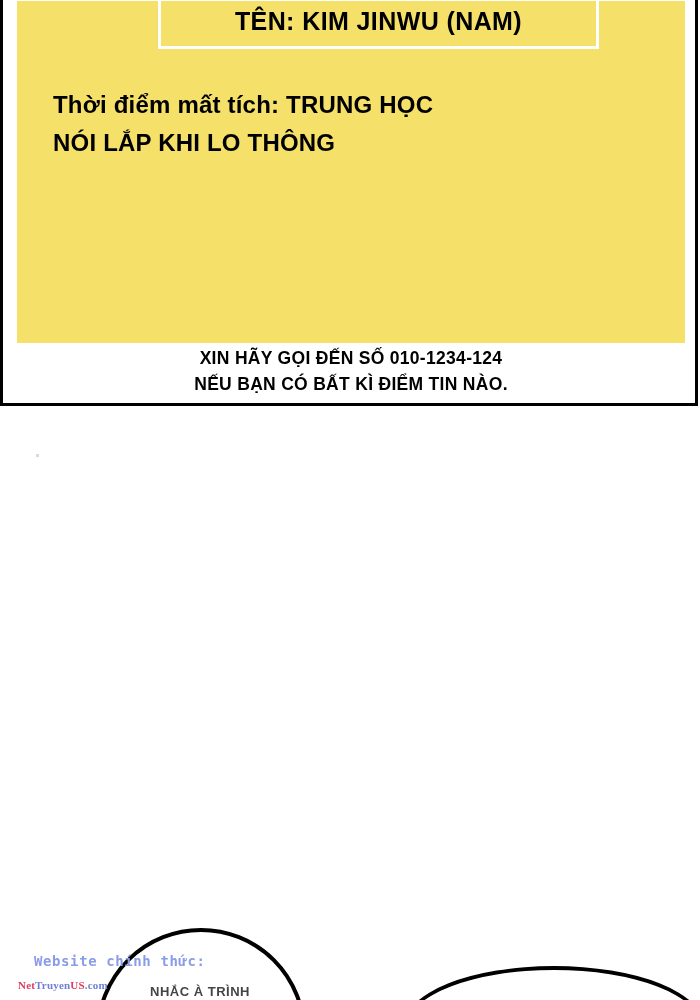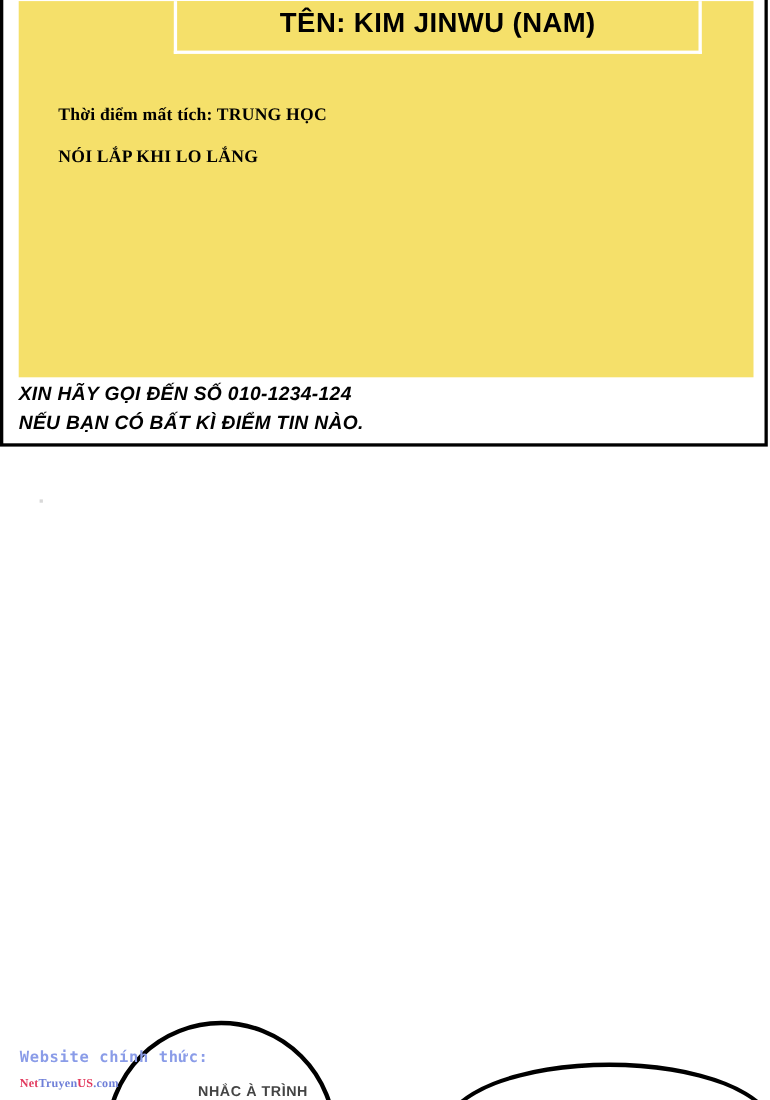--- a/index.html
+++ b/index.html
@@ -34,21 +34,21 @@
     width: 668px;
     height: 342px;
     background: #f5e06a;
     box-sizing: border-box;
   }
 
   .name-box {
     position: absolute;
     left: 141px;
     top: 0px;
-    width: 480px;
+    width: 441px;
     height: 48px;
     box-sizing: border-box;
     border: 3px solid #ffffff;
     border-top: none;
     background: #f5e06a;
     display: flex;
     align-items: center;
     justify-content: center;
   }
   .name-text {
@@ -61,35 +61,34 @@
     margin-top: -4px;
   }
 
   .details {
     position: absolute;
     left: 36px;
     top: 85px;
     width: 620px;
   }
   .details .line {
-    font-size: 16px;
+    font-size: 24px;
     font-weight: bold;
     color: #000000;
     line-height: 38px;
     white-space: nowrap;
     letter-spacing: 0.2px;
-    font-family: Liberation Serif, serif;
   }
 
   .footer {
     position: absolute;
     left: 14px;
     top: 360px;
     width: 668px;
-    font-style: italic;
+    text-align: center;
   }
   .footer .fline {
     font-size: 17.5px;
     font-weight: bold;
     color: #000000;
     line-height: 26px;
     letter-spacing: 0.3px;
     white-space: nowrap;
   }
 
@@ -110,21 +109,21 @@
     border: 4px solid #000000;
     border-radius: 50%;
     background: #ffffff;
     box-sizing: border-box;
   }
   .circle-text {
     position: absolute;
     left: 120px;
     top: 984px;
     width: 160px;
-    text-align: right;
+    text-align: center;
     font-size: 13px;
     font-weight: bold;
     color: #444444;
     letter-spacing: 0.5px;
     white-space: nowrap;
   }
   .ellipse-shape {
     position: absolute;
     left: 404px;
     top: 966px;
@@ -144,20 +143,21 @@
     width: 300px;
   }
   .wm-line1 {
     font-family: "DejaVu Sans Mono", monospace;
     font-size: 14px;
     font-weight: bold;
     color: #8a9ce8;
     letter-spacing: 0.6px;
     line-height: 18px;
     white-space: nowrap;
+    margin-left: 16px;
   }
   .wm-line2 {
     font-family: Liberation Serif, serif;
     font-size: 11px;
     font-weight: bold;
     letter-spacing: 0.2px;
     line-height: 22px;
     white-space: nowrap;
     margin-top: 4px;
   }
@@ -171,21 +171,21 @@
 
 <div class="poster">
   <div class="poster-inner">
 
     <div class="name-box">
       <div class="name-text">TÊN: KIM JINWU (NAM)</div>
     </div>
 
     <div class="details">
       <div class="line">Thời điểm mất tích: TRUNG HỌC</div>
-      <div class="line">NÓI LẮP KHI LO LẮNG</div>
+      <div class="line">NÓI LẮP KHI LO THÔNG</div>
     </div>
 
   </div>
 
   <div class="footer">
     <div class="fline">XIN HÃY GỌI ĐẾN SỐ 010-1234-124</div>
     <div class="fline">NẾU BẠN CÓ BẤT KÌ ĐIỂM TIN NÀO.</div>
   </div>
 </div>
 

